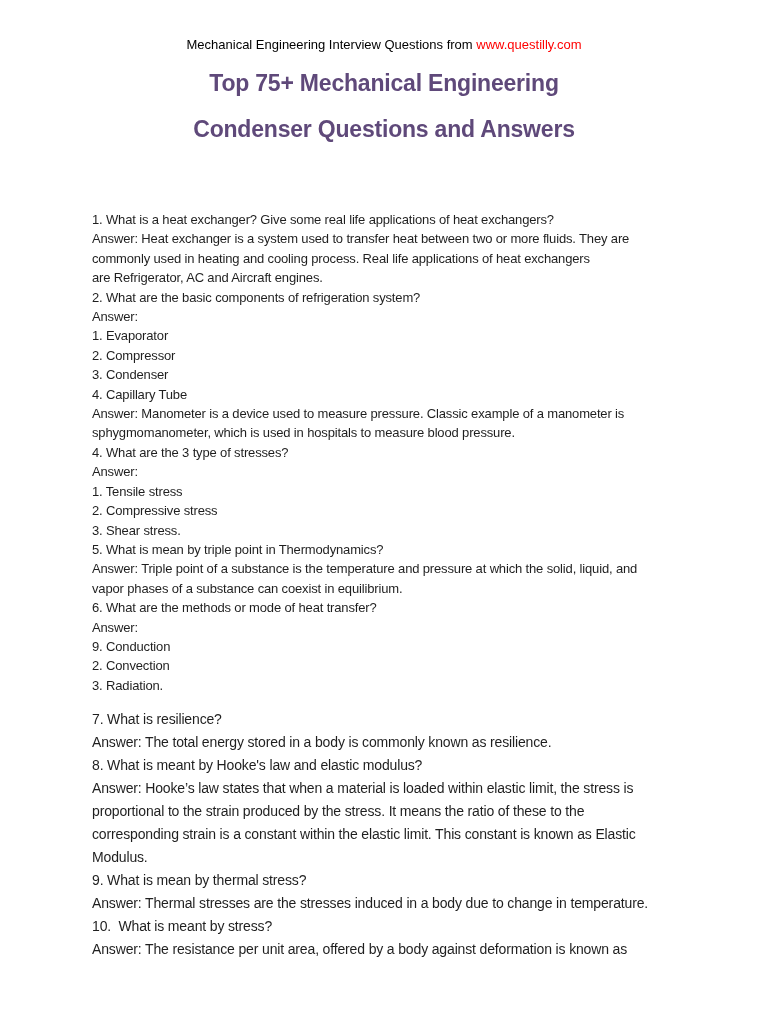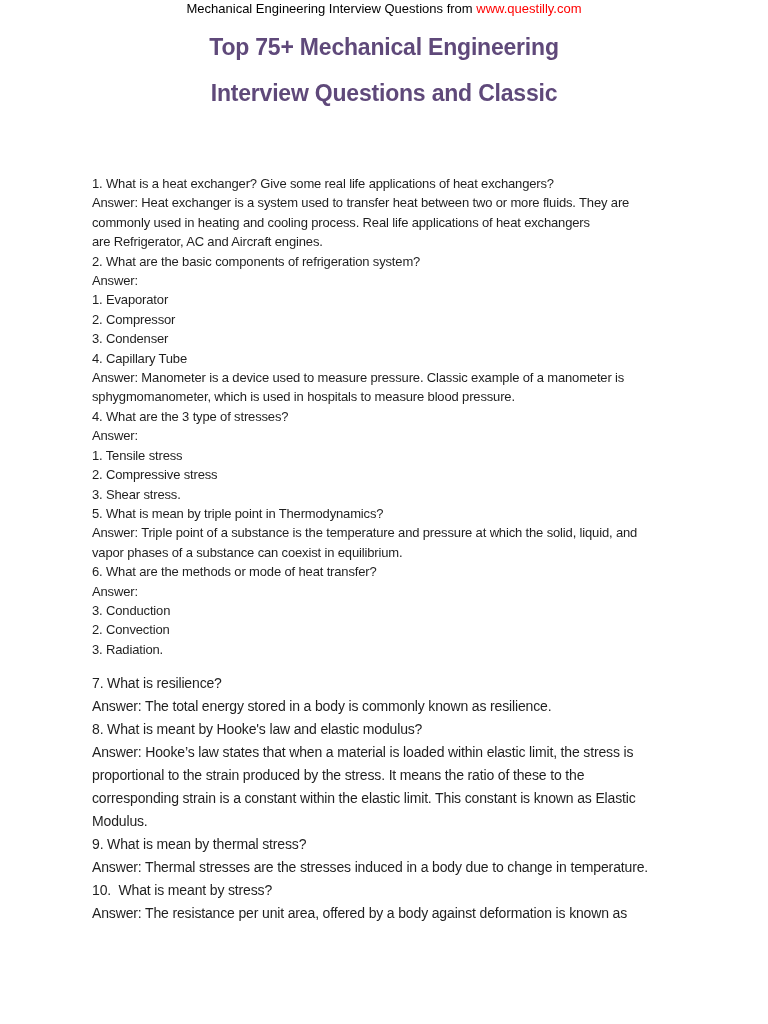--- a/index.html
+++ b/index.html
@@ -7,20 +7,21 @@
     position: relative;
     width: 768px;
     height: 1024px;
     background: #ffffff;
     font-family: "Liberation Sans", sans-serif;
     color: #1f1f1f;
     overflow: hidden;
   }
   .header-line {
     margin: 0;
+    padding-top: 36px;
     text-align: center;
     font-size: 13px;
     line-height: 18px;
     color: #000000;
   }
   .header-link { color: #ff0000; text-decoration: none; cursor: pointer; }
   .doc-title {
     margin: 6px 0 0 0;
     text-align: center;
     color: #5f497a;
@@ -49,21 +50,21 @@
 </style>
 </head>
 <body>
 
 <div class="page">
   <p class="header-line">
     <span>Mechanical Engineering Interview Questions from </span><a class="header-link">www.questilly.com</a>
   </p>
   <h1 class="doc-title">
     <span>Top 75+ Mechanical Engineering</span>
-    <span>Interview Questions and Classic</span>
+    <span>Condenser Questions and Answers</span>
   </h1>
   <div class="content sec1" id="section1">
       <p class="block question">1. What is a heat exchanger? Give some real life applications of heat exchangers?</p>
       <p class="block answer">Answer: Heat exchanger is a system used to transfer heat between two or more fluids. They are
 commonly used in heating and cooling process. Real life applications of heat exchangers
 are Refrigerator, AC and Aircraft engines.</p>
       <p class="block question">2. What are the basic components of refrigeration system?</p>
       <p class="block answer">Answer:</p>
       <p class="block answer">1. Evaporator</p>
       <p class="block answer">2. Compressor</p>
@@ -74,21 +75,21 @@
       <p class="block question">4. What are the 3 type of stresses?</p>
       <p class="block answer">Answer:</p>
       <p class="block answer">1. Tensile stress</p>
       <p class="block answer">2. Compressive stress</p>
       <p class="block answer">3. Shear stress.</p>
       <p class="block question">5. What is mean by triple point in Thermodynamics?</p>
       <p class="block answer">Answer: Triple point of a substance is the temperature and pressure at which the solid, liquid, and
 vapor phases of a substance can coexist in equilibrium.</p>
       <p class="block question">6. What are the methods or mode of heat transfer?</p>
       <p class="block answer">Answer:</p>
-      <p class="block answer">3. Conduction</p>
+      <p class="block answer">9. Conduction</p>
       <p class="block answer">2. Convection</p>
       <p class="block answer">3. Radiation.</p>
     </div>
   <div class="content sec2" id="section2">
       <p class="block question">7. What is resilience?</p>
       <p class="block answer">Answer: The total energy stored in a body is commonly known as resilience.</p>
       <p class="block question">8. What is meant by Hooke's law and elastic modulus?</p>
       <p class="block answer">Answer: Hooke’s law states that when a material is loaded within elastic limit, the stress is
 proportional to the strain produced by the stress. It means the ratio of these to the
 corresponding strain is a constant within the elastic limit. This constant is known as Elastic

